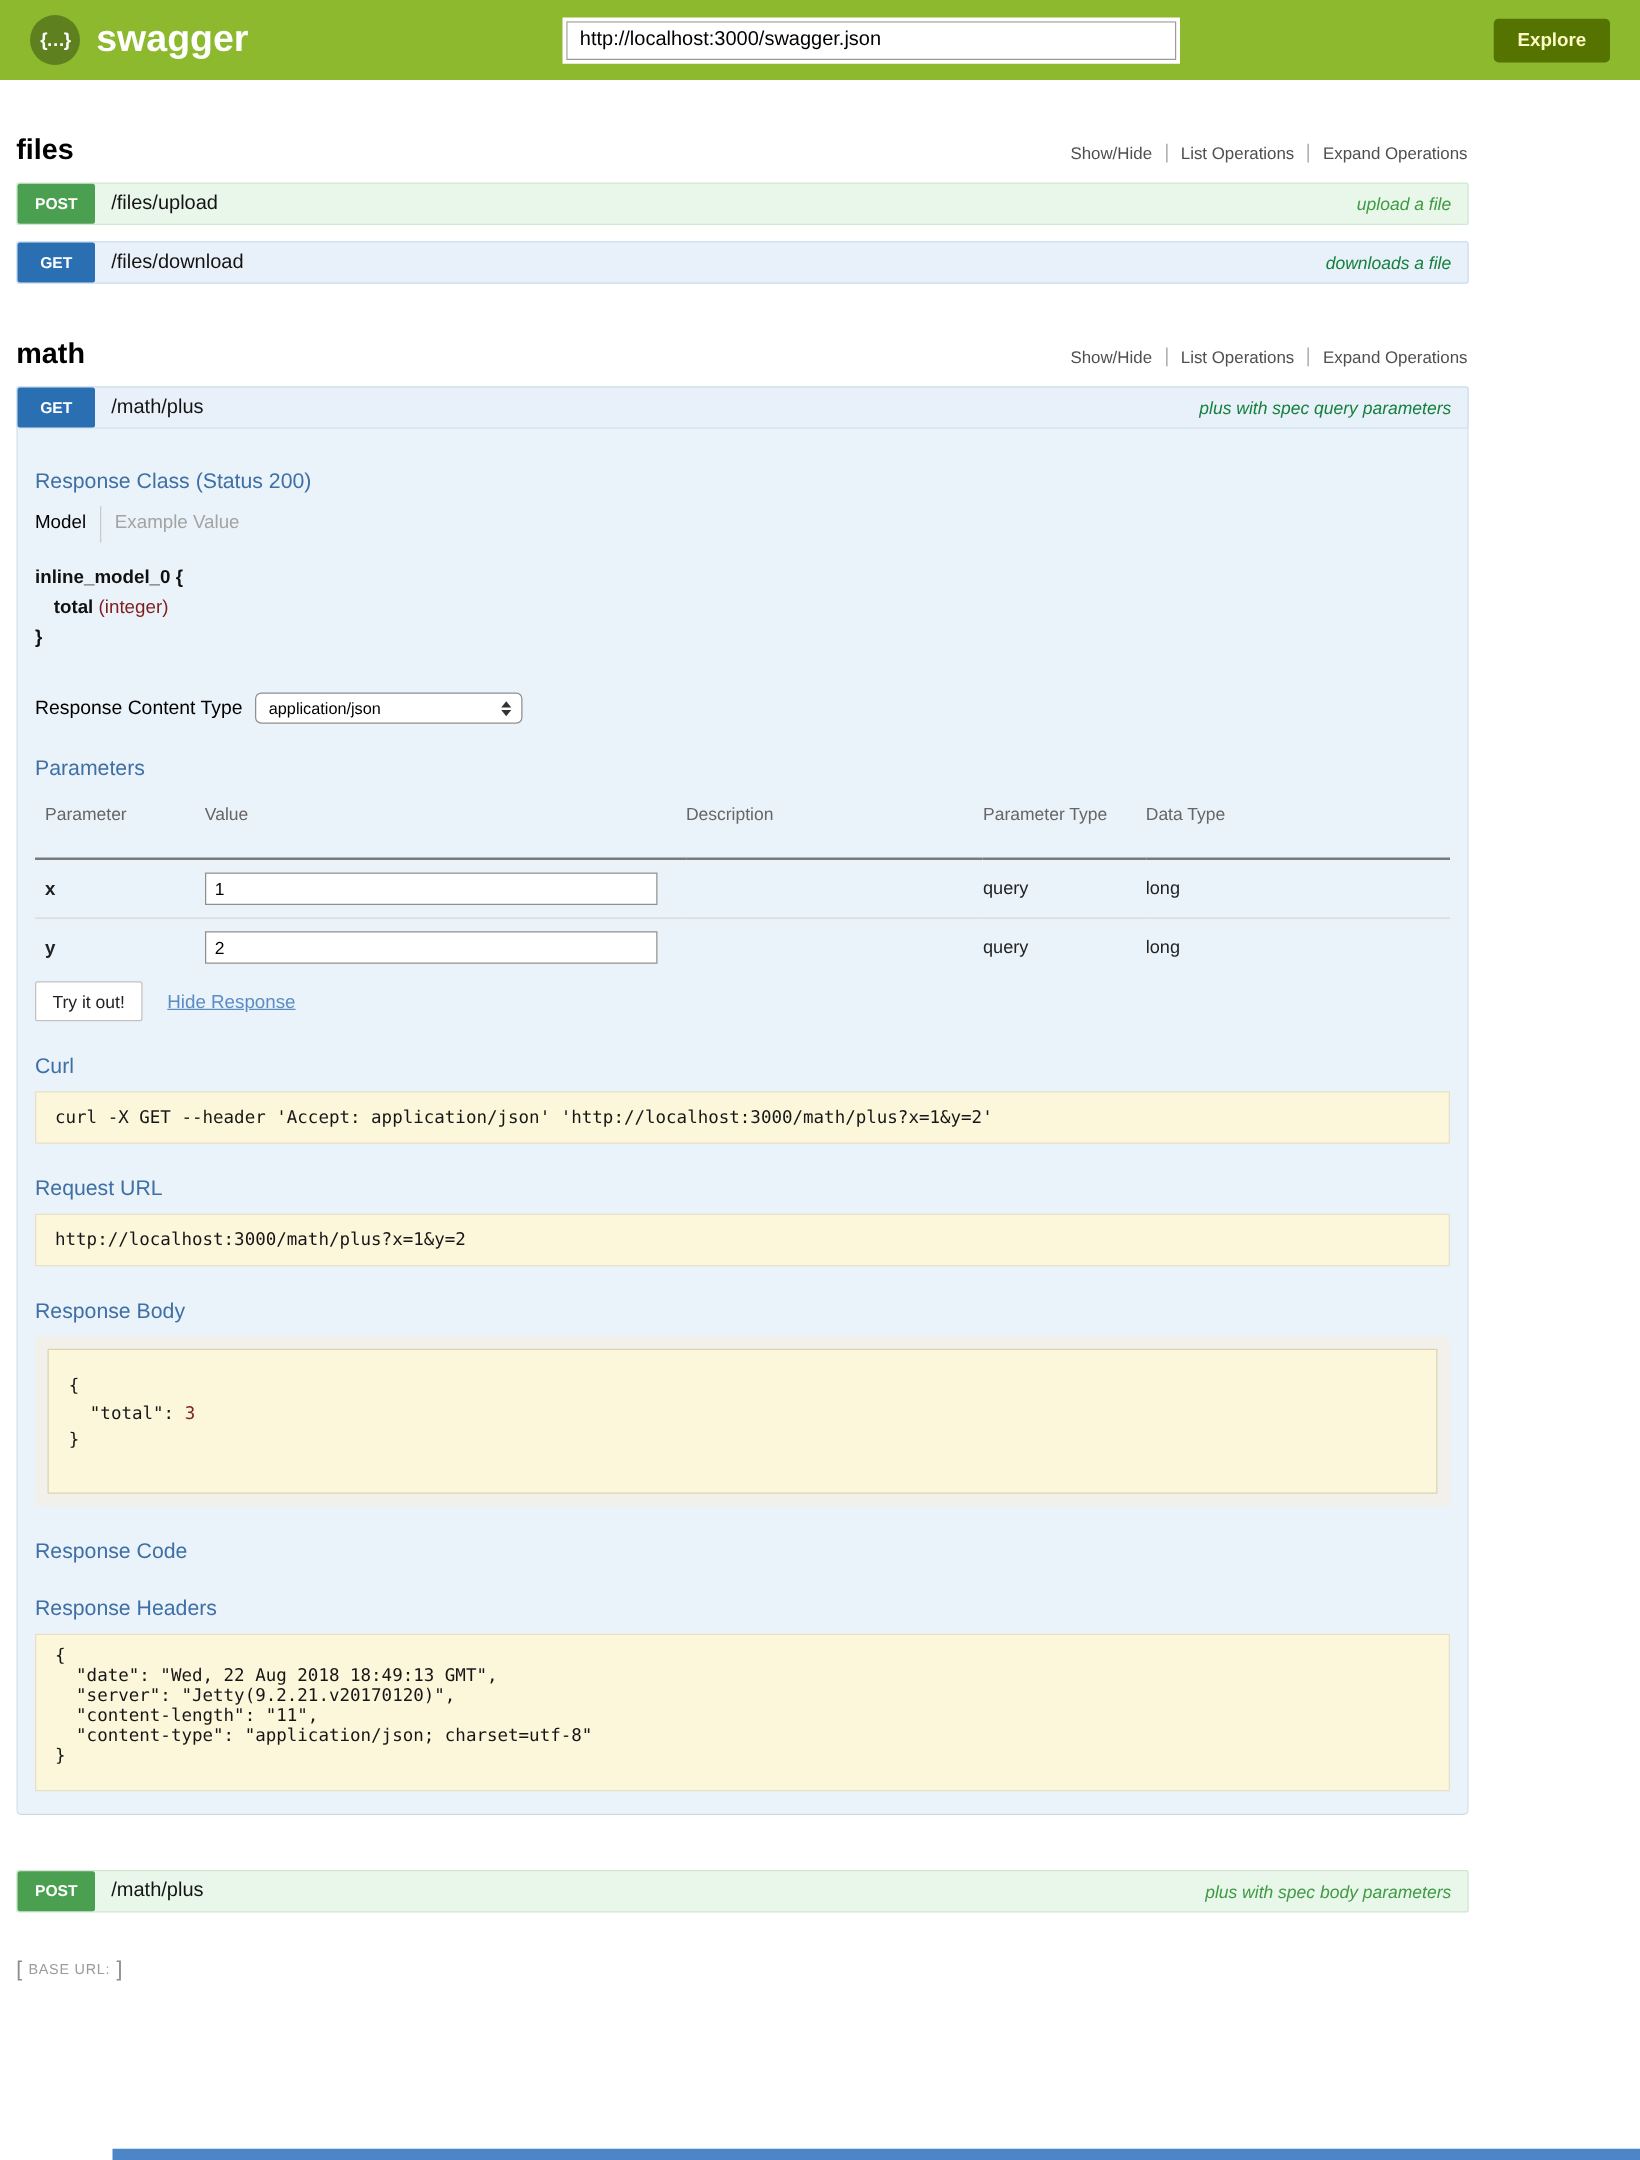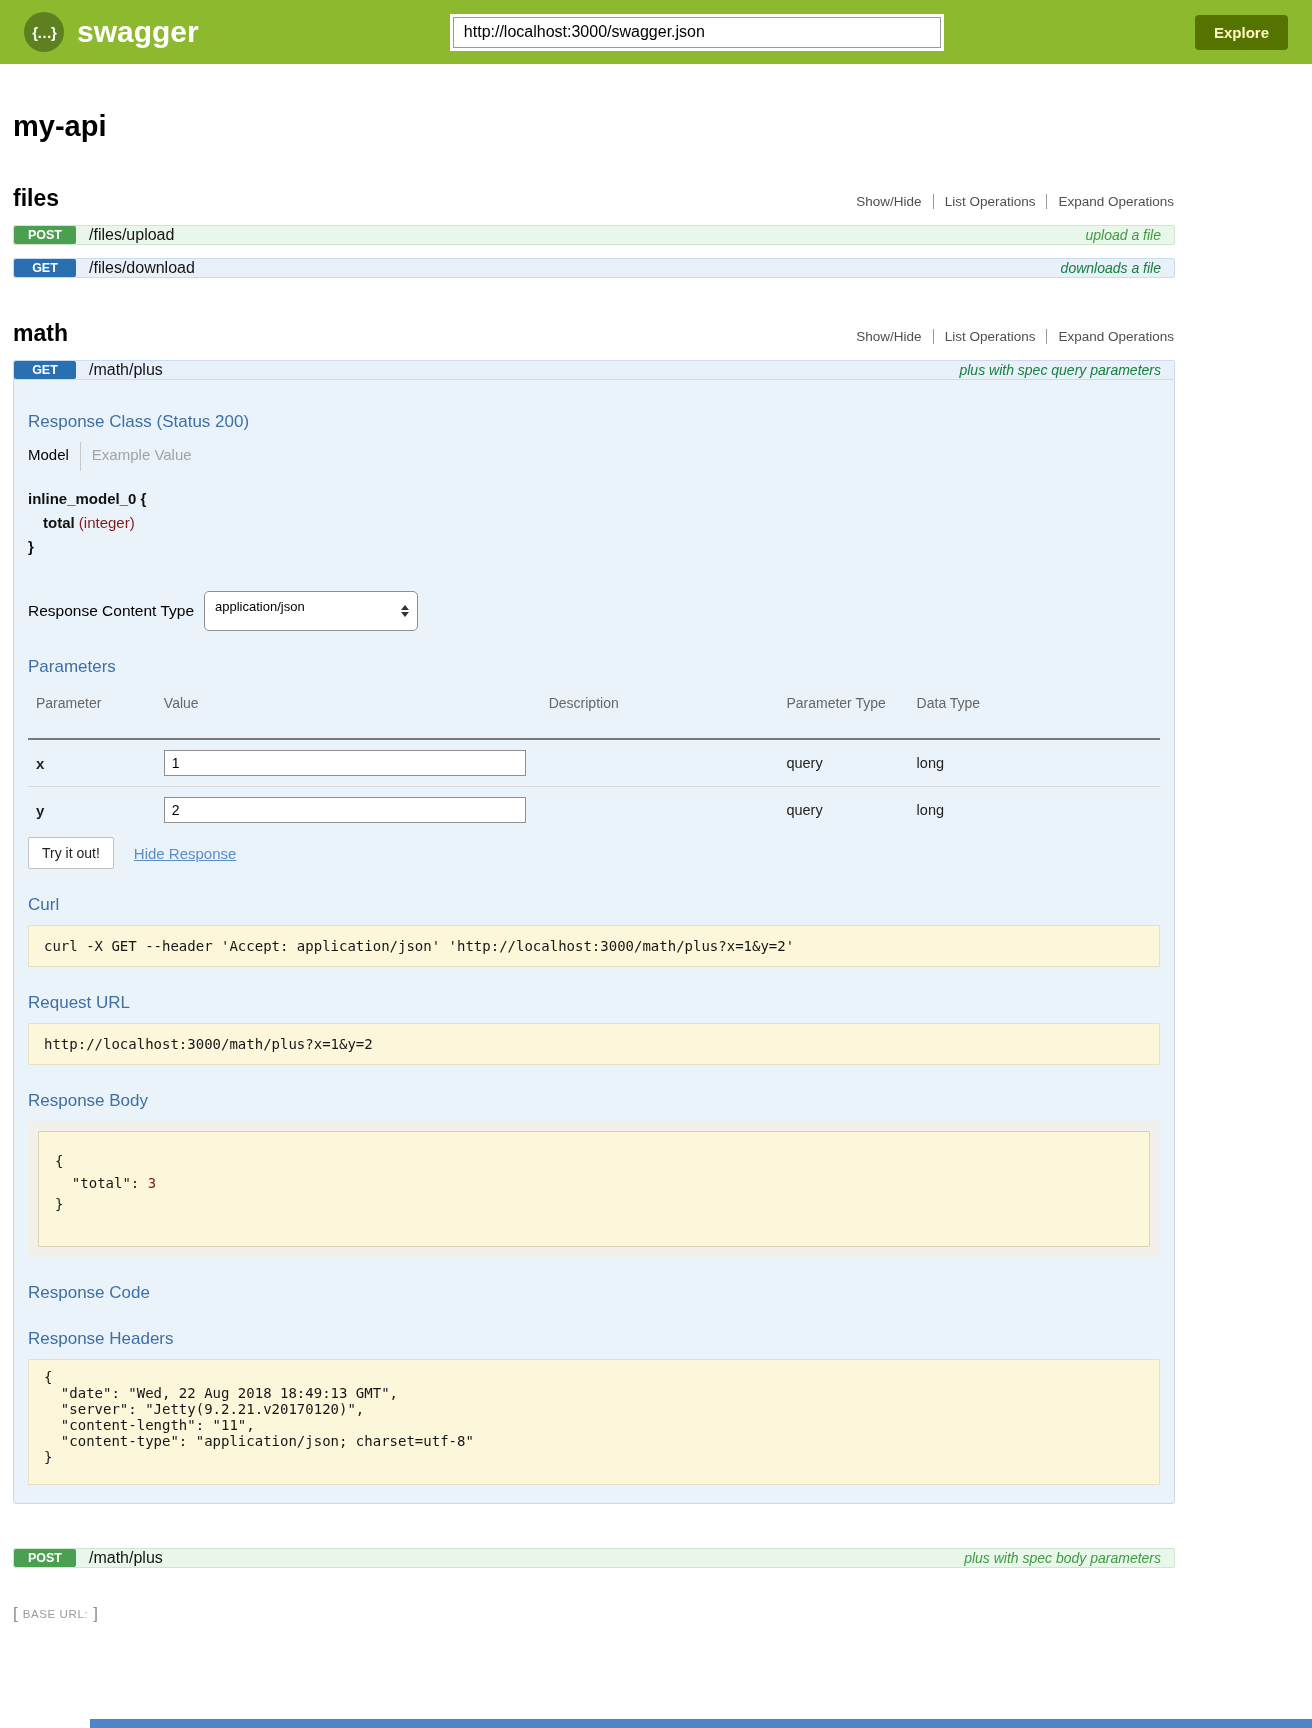--- a/index.html
+++ b/index.html
@@ -44,21 +44,21 @@
 
   .section-head { display:flex; align-items:flex-end; justify-content:space-between; margin:42px 0 13px; }
   .section-head h2 { font-size:23px; margin:0; font-weight:bold; }
   .ops { display:flex; align-items:center; color:#4f4f4f; font-size:13.5px; padding-bottom:3px;text-align:right; }
   .ops span { padding:0 11px; cursor:pointer; }
   .ops span + span { border-left:1px solid #9a9a9a; }
   .ops span:last-child { padding-right:1px; }
 
   
   .endpoint {
-    display:flex; align-items:stretch; height:20px;
+    display:flex; align-items:stretch; height:34px;
     border:1px solid; border-radius:2px; margin-bottom:13px; cursor:pointer;
   }
   .endpoint.post { background:#e9f6ea; border-color:#cfe6d0; }
   .endpoint.get  { background:#e8f0f9; border-color:#c9dbee; }
   .badge {
     width:62px; display:flex; align-items:center; justify-content:center;
     color:#fff; font-weight:bold; font-size:12.5px; border-radius:2px;
   }
   .endpoint.post .badge { background:#4aa050; }
   .endpoint.get  .badge { background:#2a6fb2; }
@@ -88,22 +88,22 @@
   .sig-brace { font-weight:bold; }
   .model .prop { margin-left:15px; }
   .prop-name { font-weight:bold; }
   .prop-type { color:#7f1d1d; }
 
   
   .rct { display:flex; align-items:center; margin:32px 0 26px; }
   .rct-label { font-size:15.5px; margin-right:10px; }
   .select-box {
     position:relative; background:#fff; border:1px solid #8e8e8e; border-radius:5px;
-    height:40px; width:214px; display:flex; align-items:flex-end;
-    padding:0 26px 16px 10px; font-size:13px; cursor:pointer;
+    height:25px; width:214px; display:flex; align-items:center;
+    padding:0 26px 0 10px; font-size:13px; cursor:pointer;
   }
   .select-arrows { position:absolute; right:8px; top:50%; transform:translateY(-50%); display:flex; flex-direction:column; gap:2px; }
   .select-arrows .up   { width:0; height:0; border-left:4px solid transparent; border-right:4px solid transparent; border-bottom:5px solid #333; }
   .select-arrows .down { width:0; height:0; border-left:4px solid transparent; border-right:4px solid transparent; border-top:5px solid #333; }
 
   
   .params-table { width:100%; border-collapse:collapse; margin-top:2px; }
   .params-table th {
     text-align:left; font-weight:normal; color:#666; font-size:14px;
     padding:8px 0 27px; border-bottom:2px solid #7a7a7a;
@@ -150,21 +150,20 @@
   <div class="logo-wrap">
     <div class="logo-circle">{…}</div>
     <span class="brand">swagger</span>
   </div>
   <input class="url-input" type="text" value="http://localhost:3000/swagger.json" style="">
   <button class="explore-btn">Explore</button>
 </div>
 
 <div class="container">
 
-  <h1 class="api-title">my-api</h1>
 
   <div class="section-head">
     <h2>files</h2>
     <div class="ops">
       <span>Show/Hide</span>
       <span>List Operations</span>
       <span>Expand Operations</span>
     </div>
   </div>
 

